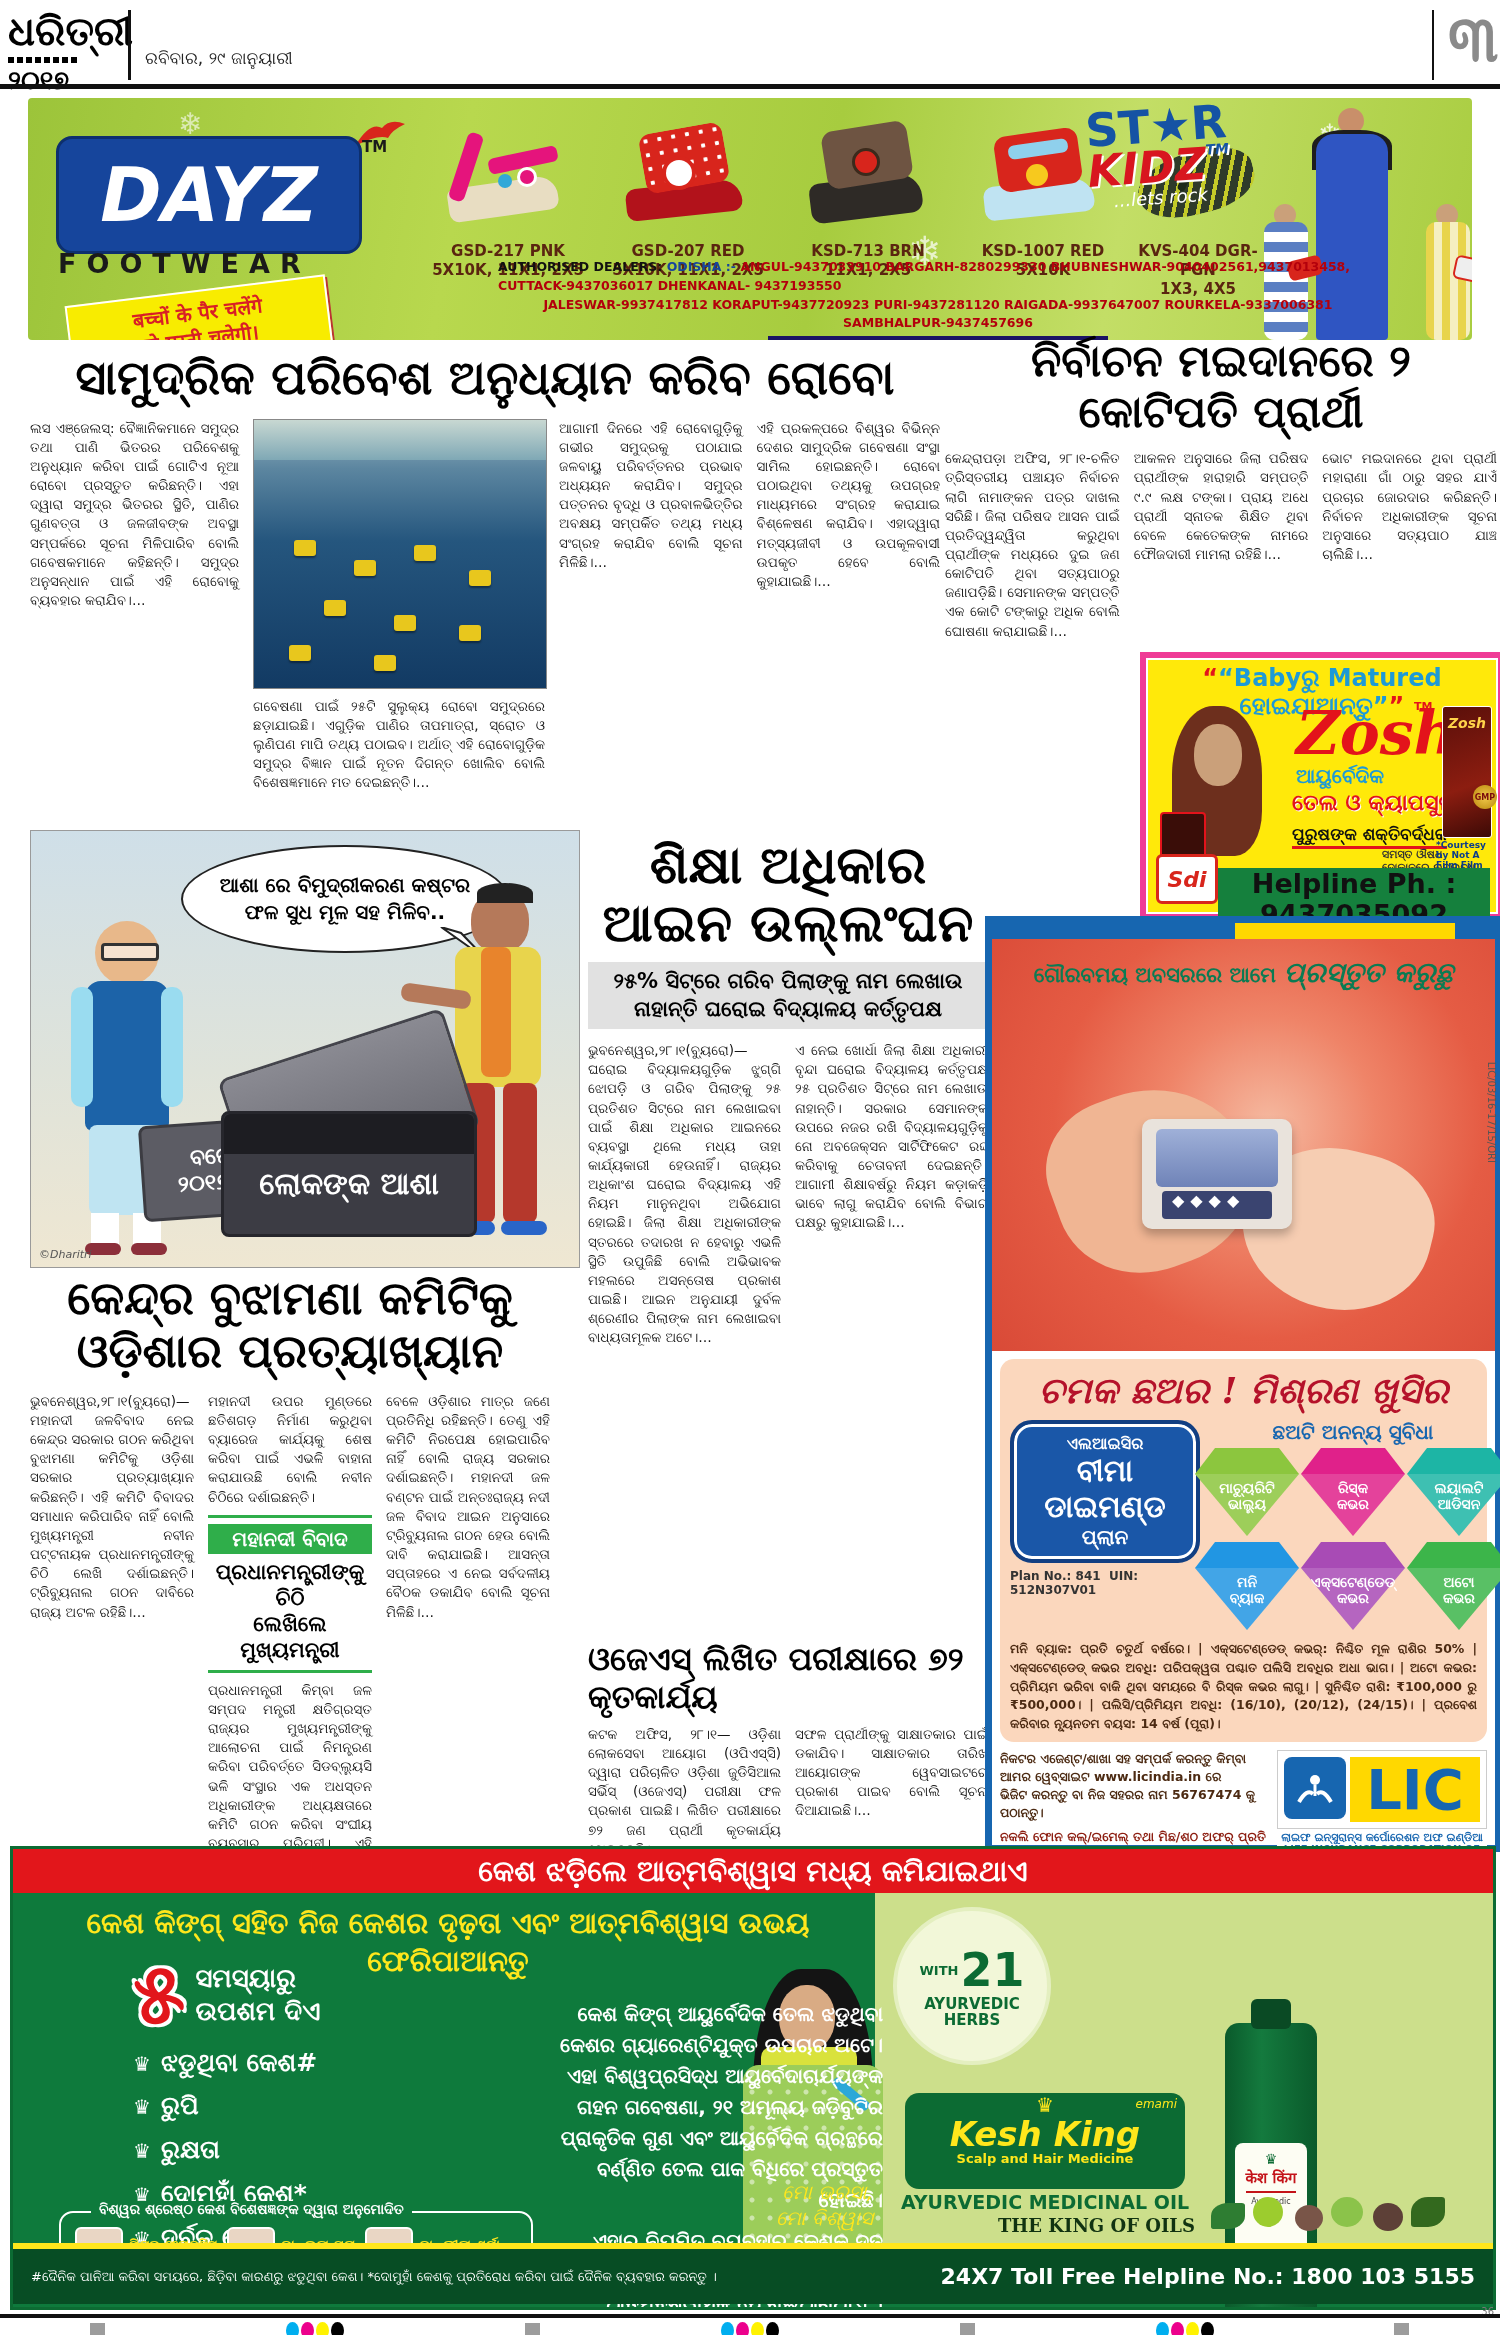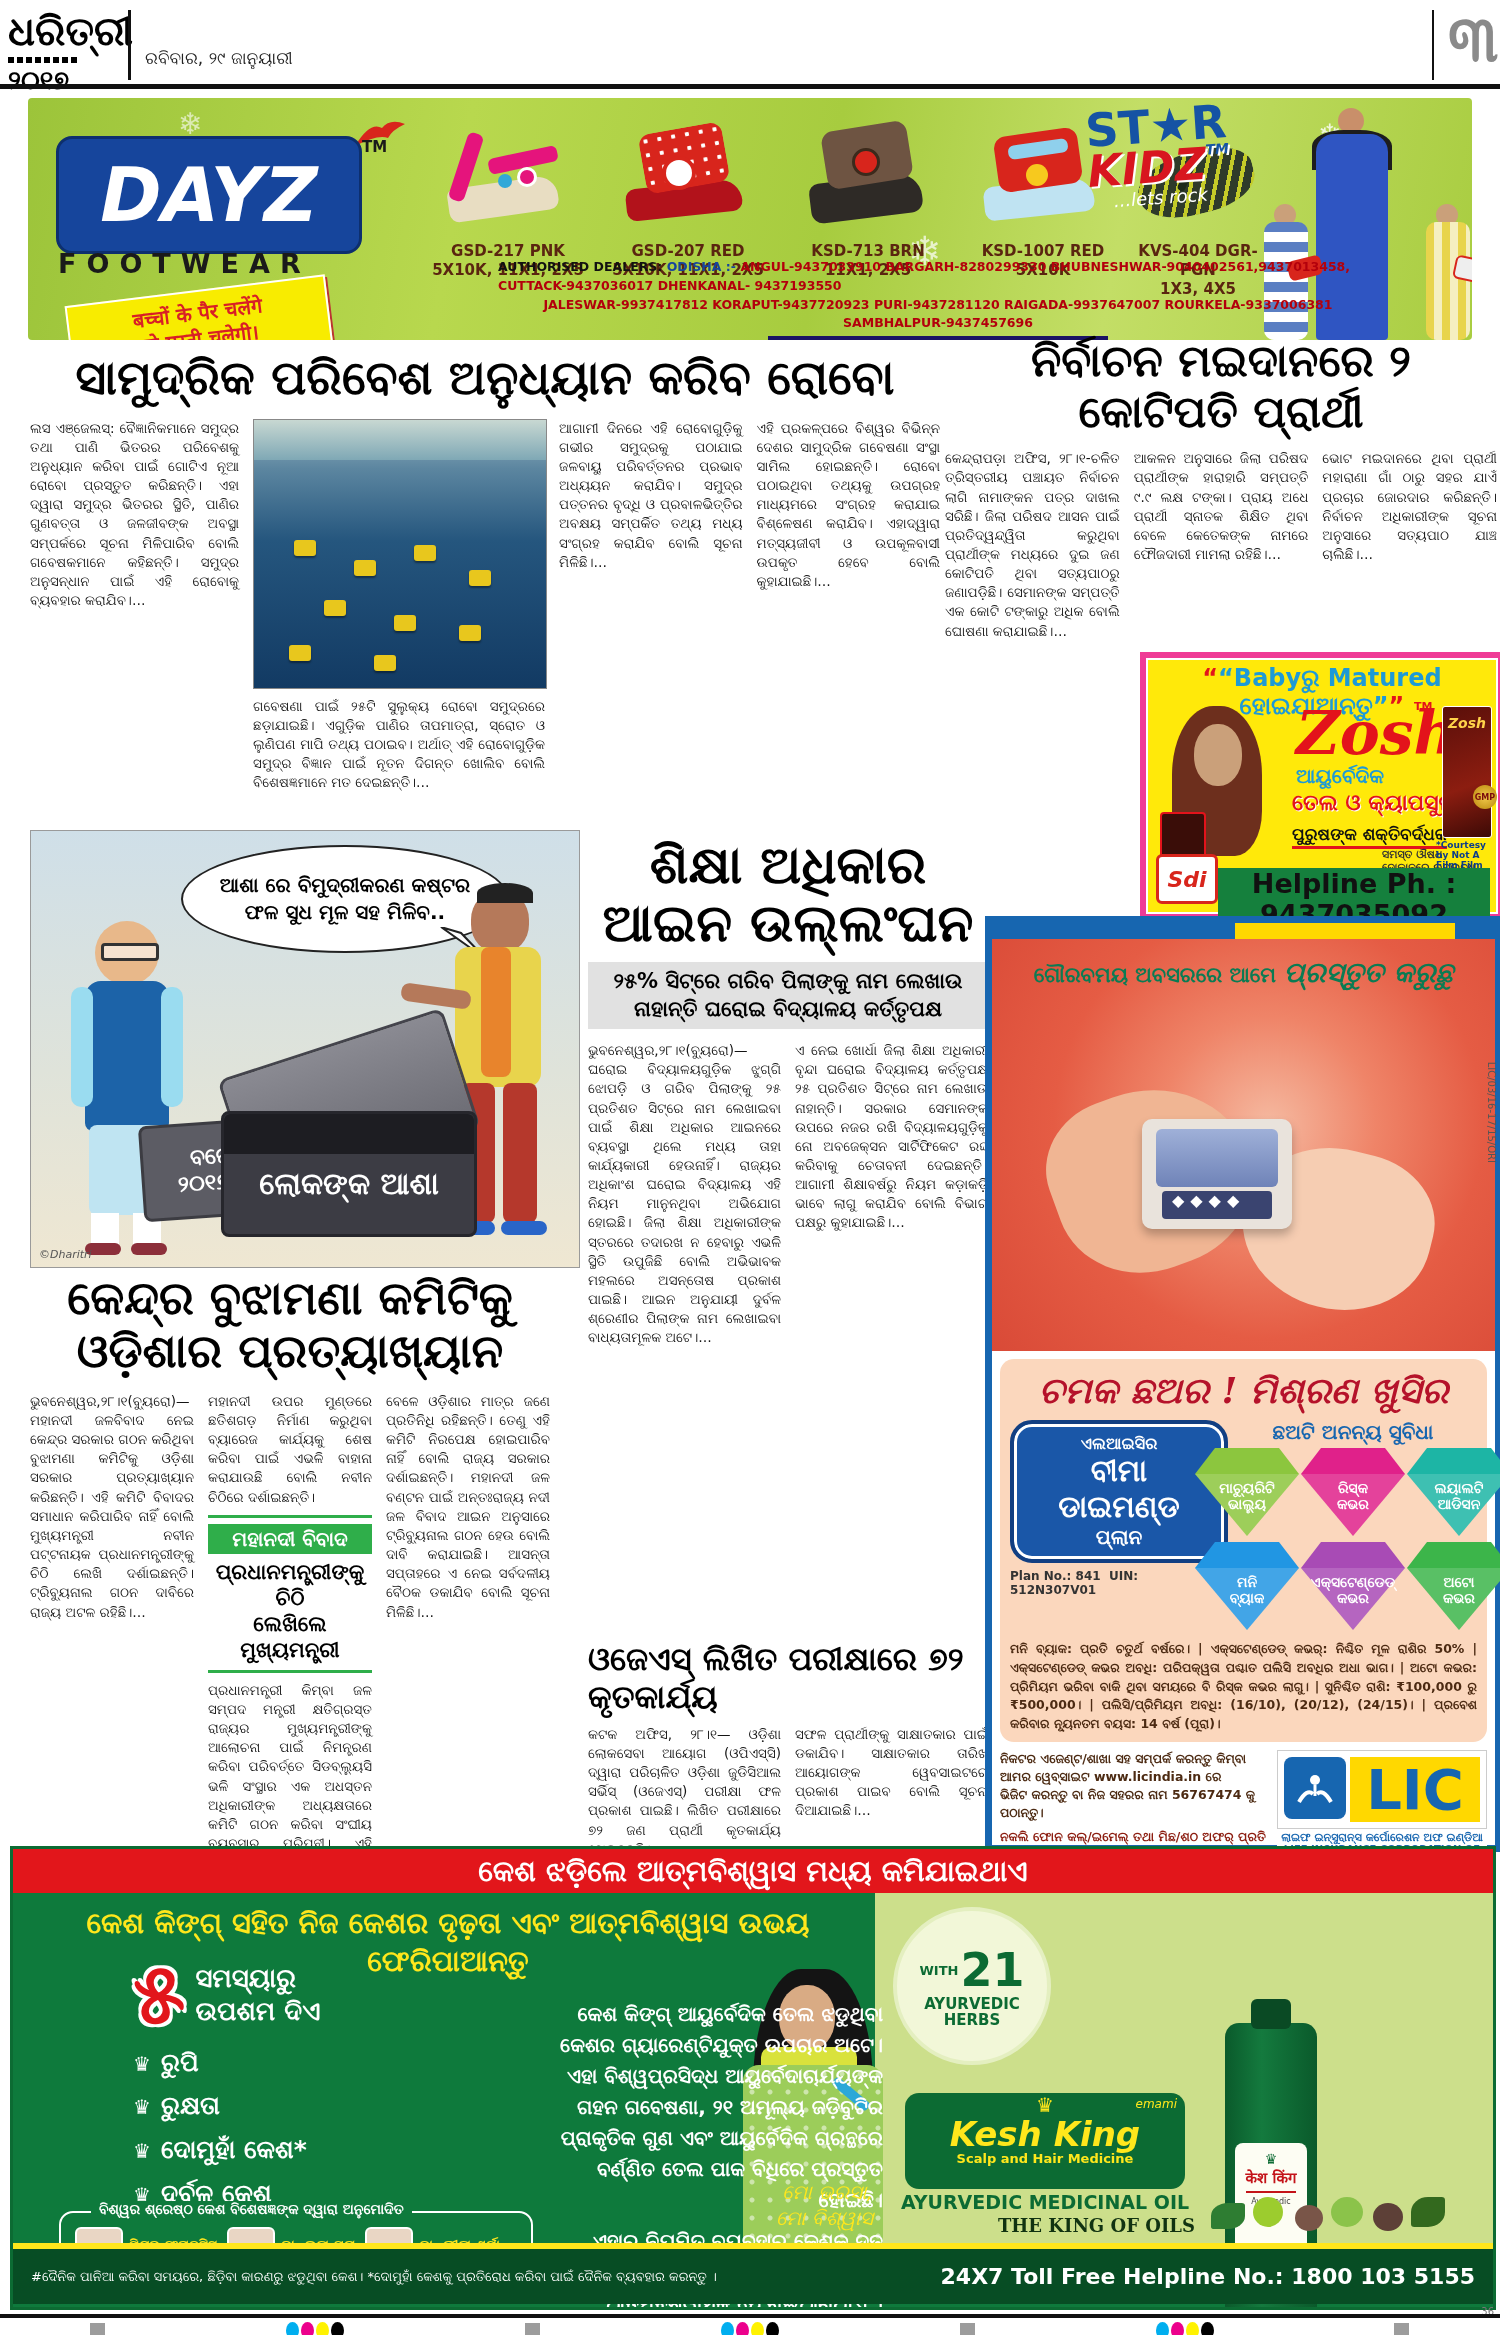--- a/index.html
+++ b/index.html
@@ -374,21 +374,21 @@
         <div class="abs" style="left:20px;top:72px;width:110px;height:28px;background:#3a4470;border-radius:4px;">
           <span style="color:#fff;letter-spacing:6px;font-size:16px;margin-left:10px;">◆◆◆◆</span>
         </div>
       </div>
     </div>
 
     <div class="lic-panel" style="margin:8px 8px 0 8px;padding:10px 10px 8px 10px;">
       <div class="lic-head">ଚମକ ଛଅର ! ମିଶ୍ରଣ ଖୁସିର</div>
       <div style="display:flex;margin-top:8px;">
         <div style="width:185px;">
-          <div class="badge" style="width:170px;padding:10px 20px;text-align:center;">
+          <div class="badge" style="width:170px;padding:10px 6px;text-align:center;">
             <div style="font-size:16px;font-weight:bold;">ଏଲଆଇସିର</div>
             <div style="font-size:30px;font-weight:bold;">ବୀମା</div>
             <div style="font-size:30px;font-weight:bold;">ଡାଇମଣ୍ଡ</div>
             <div style="font-size:20px;font-weight:bold;">ପ୍ଲାନ</div>
           </div>
           <div style="font-size:12px;font-weight:bold;color:#333;margin-top:6px;"><span>Plan No.: 841</span>&nbsp;&nbsp;<span>UIN: 512N307V01</span></div>
         </div>
         <div style="flex:1;">
           <div style="color:#1766b0;font-weight:bold;font-size:20px;text-align:center;">ଛଅଟି ଅନନ୍ୟ ସୁବିଧା</div>
           <div style="display:flex;justify-content:center;gap:2px;margin-top:4px;">
@@ -535,20 +535,21 @@
     <div class="abs kk-yellowhead" style="left:20px;top:56px;width:830px;">କେଶ କିଙ୍ଗ୍ ସହିତ ନିଜ କେଶର ଦୃଢ଼ତା ଏବଂ ଆତ୍ମବିଶ୍ୱାସ ଉଭୟ ଫେରିପାଆନ୍ତୁ</div>
     <div class="abs" style="left:120px;top:108px;width:330px;">
       <div style="display:flex;align-items:center;gap:10px;">
         <span style="font-size:84px;font-weight:bold;color:#e2161b;text-shadow:3px 3px 0 #fff,-3px -3px 0 #fff,3px -3px 0 #fff,-3px 3px 0 #fff;line-height:.9;">୫</span>
         <span style="color:#fff;font-weight:bold;font-size:26px;line-height:1.25;">
           <span>ସମସ୍ୟାରୁ</span><br>
           <span>ଉପଶମ ଦିଏ</span>
         </span>
       </div>
       <div style="margin-top:8px;">
+        <div class="kk-bullet"><span class="crown">♛</span><span>ଝଡୁଥିବା କେଶ#</span></div>
         <div class="kk-bullet"><span class="crown">♛</span><span>ରୁପି</span></div>
         <div class="kk-bullet"><span class="crown">♛</span><span>ରୁକ୍ଷତା</span></div>
         <div class="kk-bullet"><span class="crown">♛</span><span>ଦୋମୁହାଁ କେଶ*</span></div>
         <div class="kk-bullet"><span class="crown">♛</span><span>ଦୁର୍ବଳ କେଶ</span></div>
       </div>
     </div>
 
     <div class="abs expertbox" style="left:46px;top:318px;width:470px;height:88px;">
       <div class="abs" style="left:30px;top:-12px;background:#0e7a3c;color:#fff;font-weight:bold;font-size:14px;padding:0 8px;">ବିଶ୍ୱର ଶ୍ରେଷ୍ଠ କେଶ ବିଶେଷଜ୍ଞଙ୍କ ଦ୍ୱାରା ଅନୁମୋଦିତ</div>
       <div style="display:flex;gap:10px;padding:14px 10px 0 14px;">

